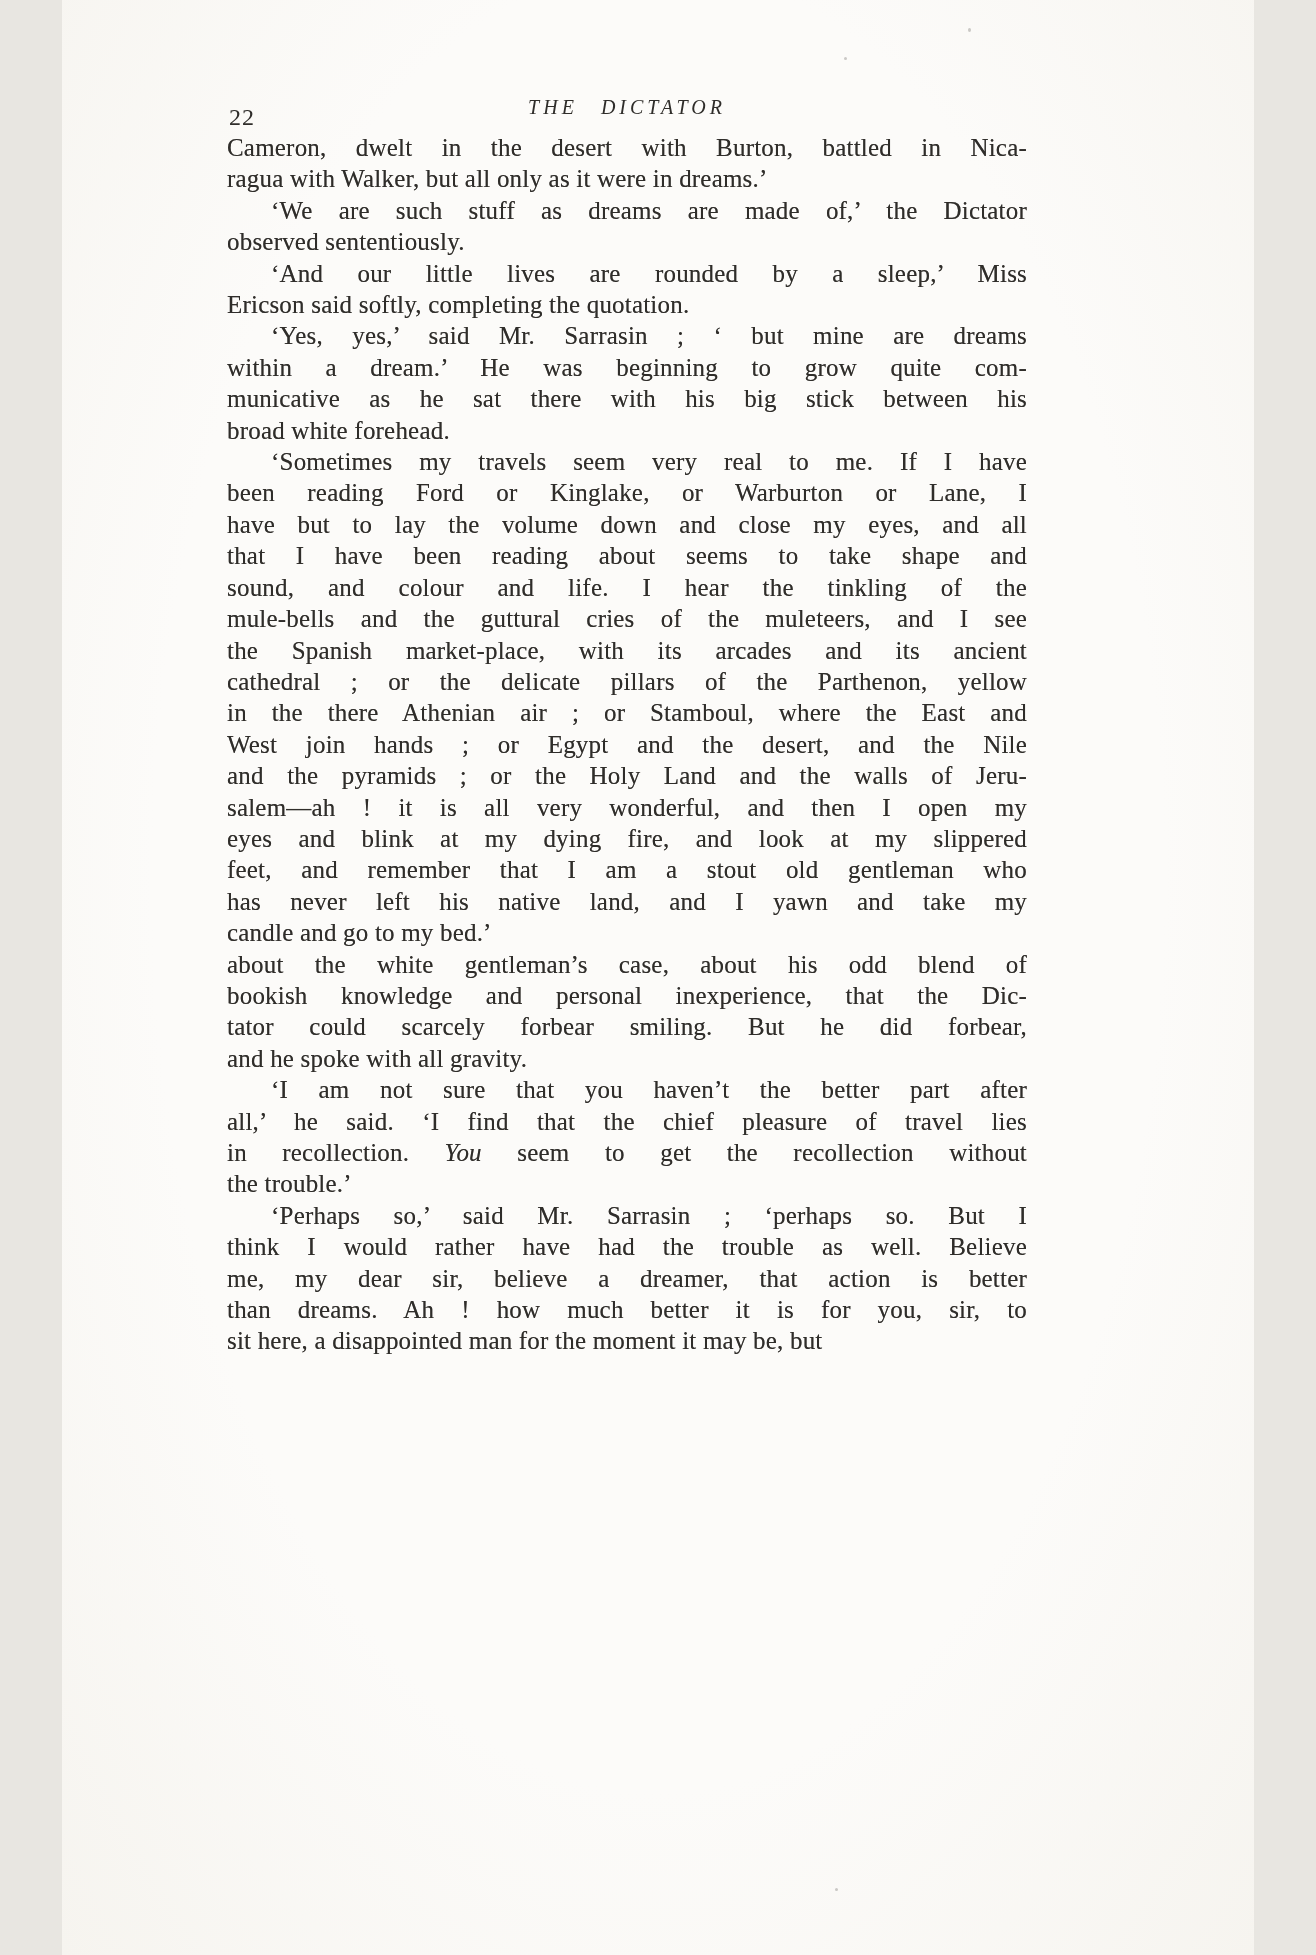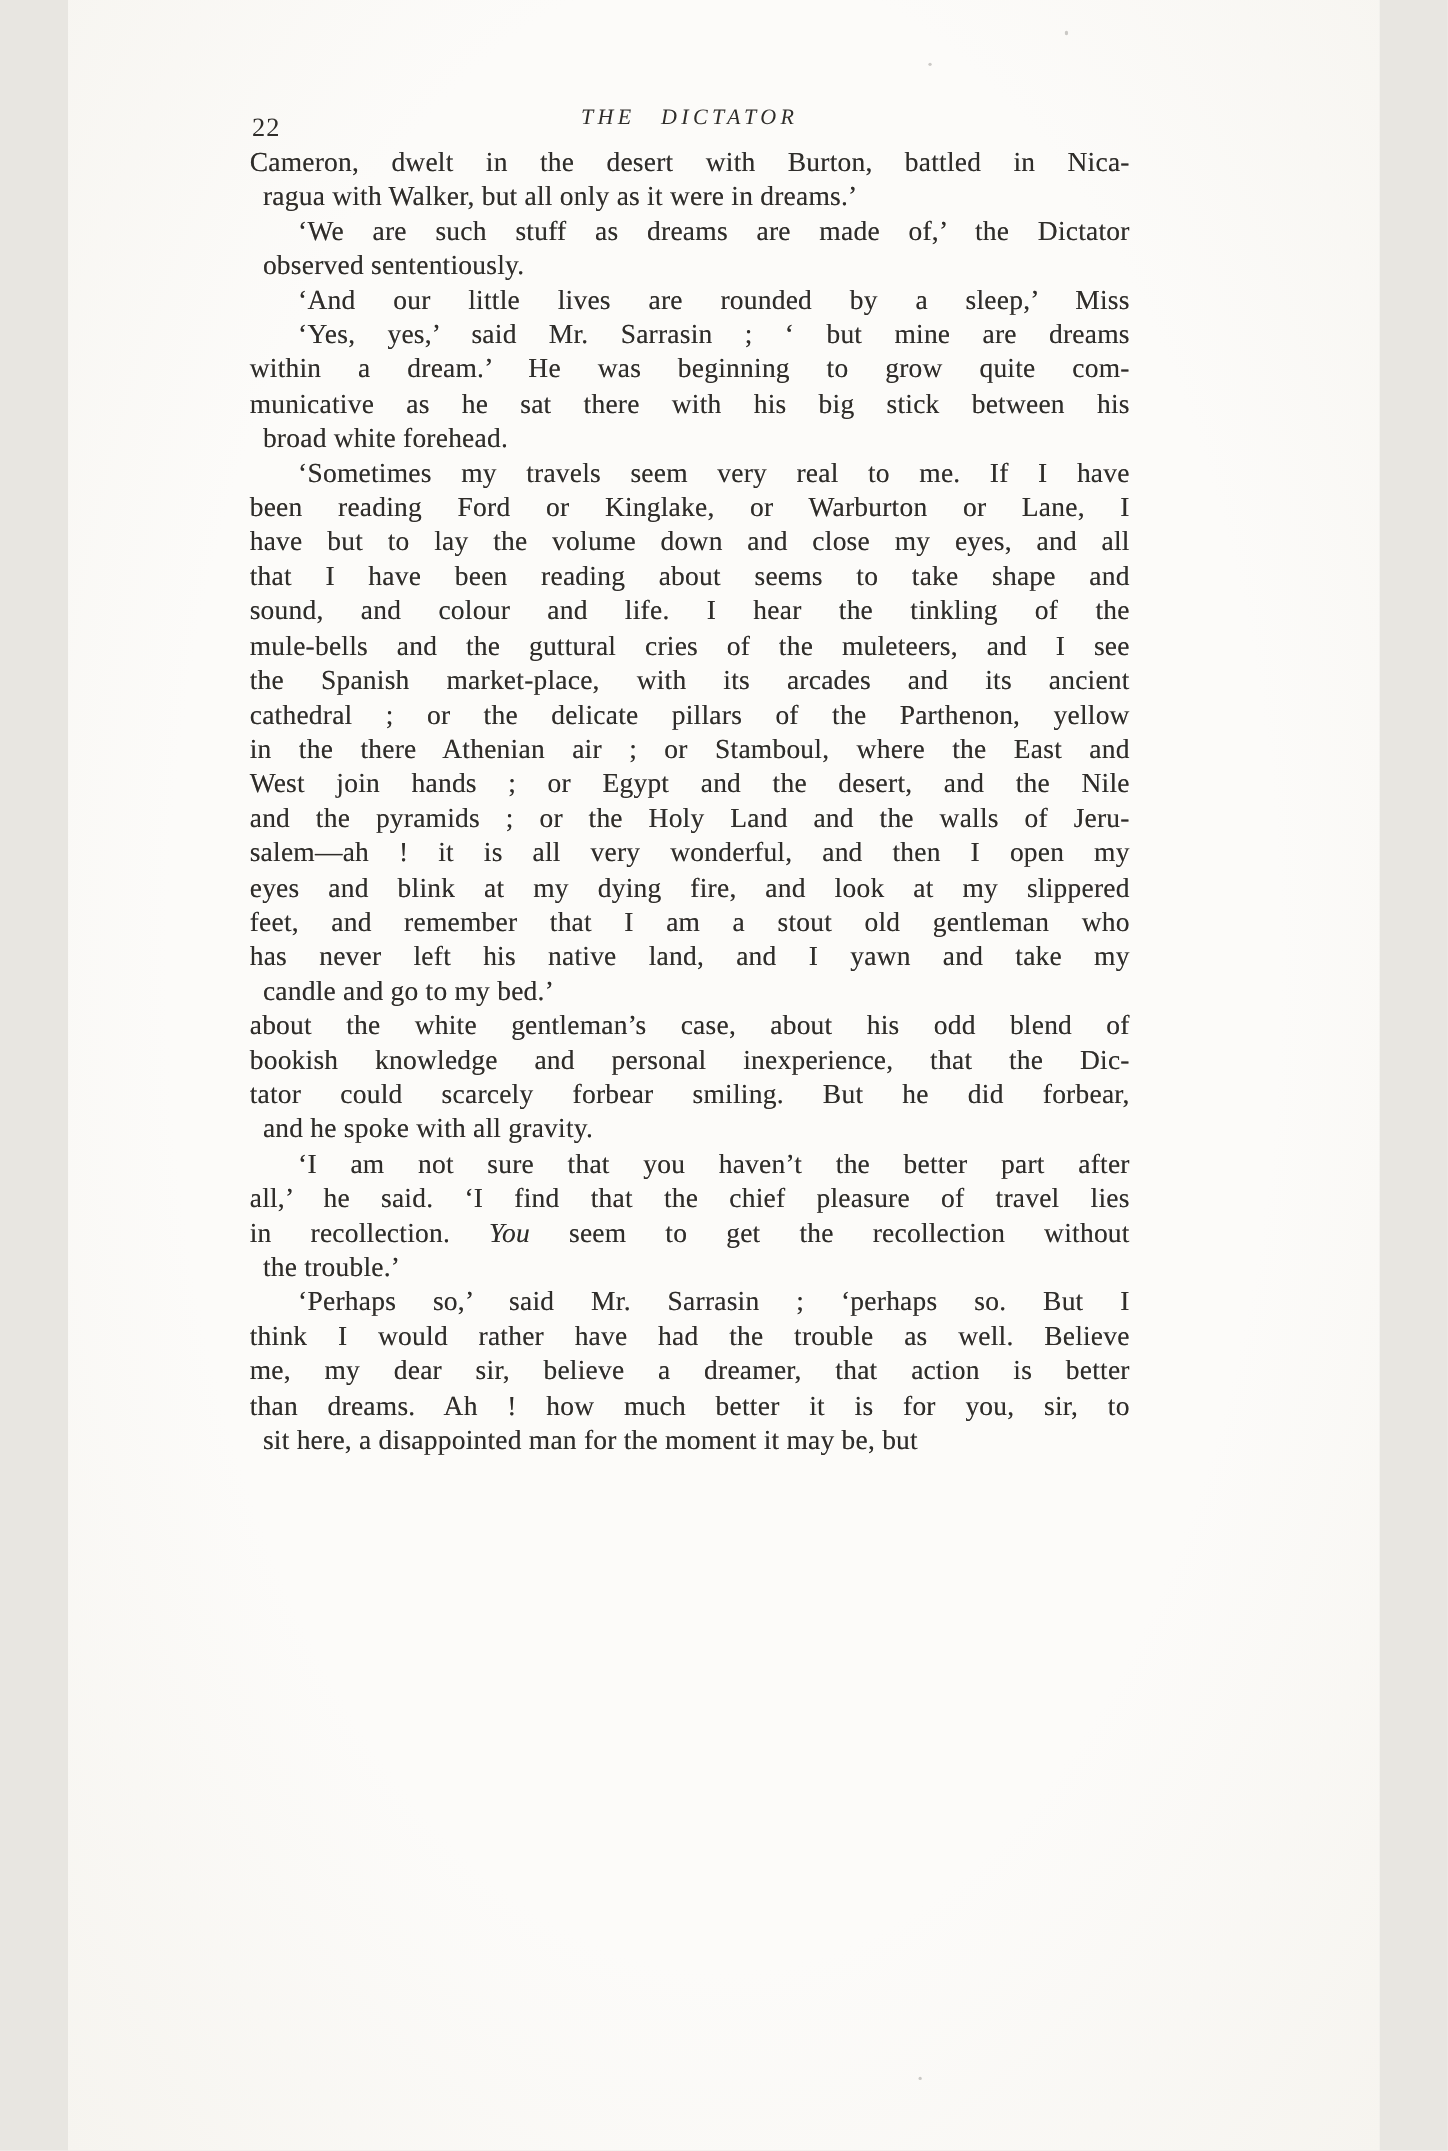--- a/index.html
+++ b/index.html
@@ -50,21 +50,20 @@
     text-shadow: 0 0 0.5px rgba(45, 42, 38, 0.55);
   }
   .paragraph { margin: 0; }
   .line {
     white-space: nowrap;
     text-align: justify;
     text-align-last: justify;
   }
   .line.last {
     text-align-last: left;
-    margin-left: 12px;
   }
   .line.indent {
     text-indent: 44px;
   }
   .line i { font-style: italic; }
   .scan-speck {
     position: absolute;
     border-radius: 50%;
     background: #6f6c66;
     opacity: 0.35;
@@ -84,20 +83,21 @@
       <div class="paragraph">
         <div class="line">Cameron, dwelt in the desert with Burton, battled in Nica-</div>
         <div class="line last">ragua with Walker, but all only as it were in dreams.’</div>
       </div>
       <div class="paragraph">
         <div class="line indent">‘We are such stuff as dreams are made of,’ the Dictator</div>
         <div class="line last">observed sententiously.</div>
       </div>
       <div class="paragraph">
         <div class="line indent">‘And our little lives are rounded by a sleep,’ Miss</div>
+        <div class="line last">Ericson said softly, completing the quotation.</div>
       </div>
       <div class="paragraph">
         <div class="line indent">‘Yes, yes,’ said Mr. Sarrasin ; ‘ but mine are dreams</div>
         <div class="line">within a dream.’ He was beginning to grow quite com-</div>
         <div class="line">municative as he sat there with his big stick between his</div>
         <div class="line last">broad white forehead.</div>
       </div>
       <div class="paragraph">
         <div class="line indent">‘Sometimes my travels seem very real to me. If I have</div>
         <div class="line">been reading Ford or Kinglake, or Warburton or Lane, I</div>

